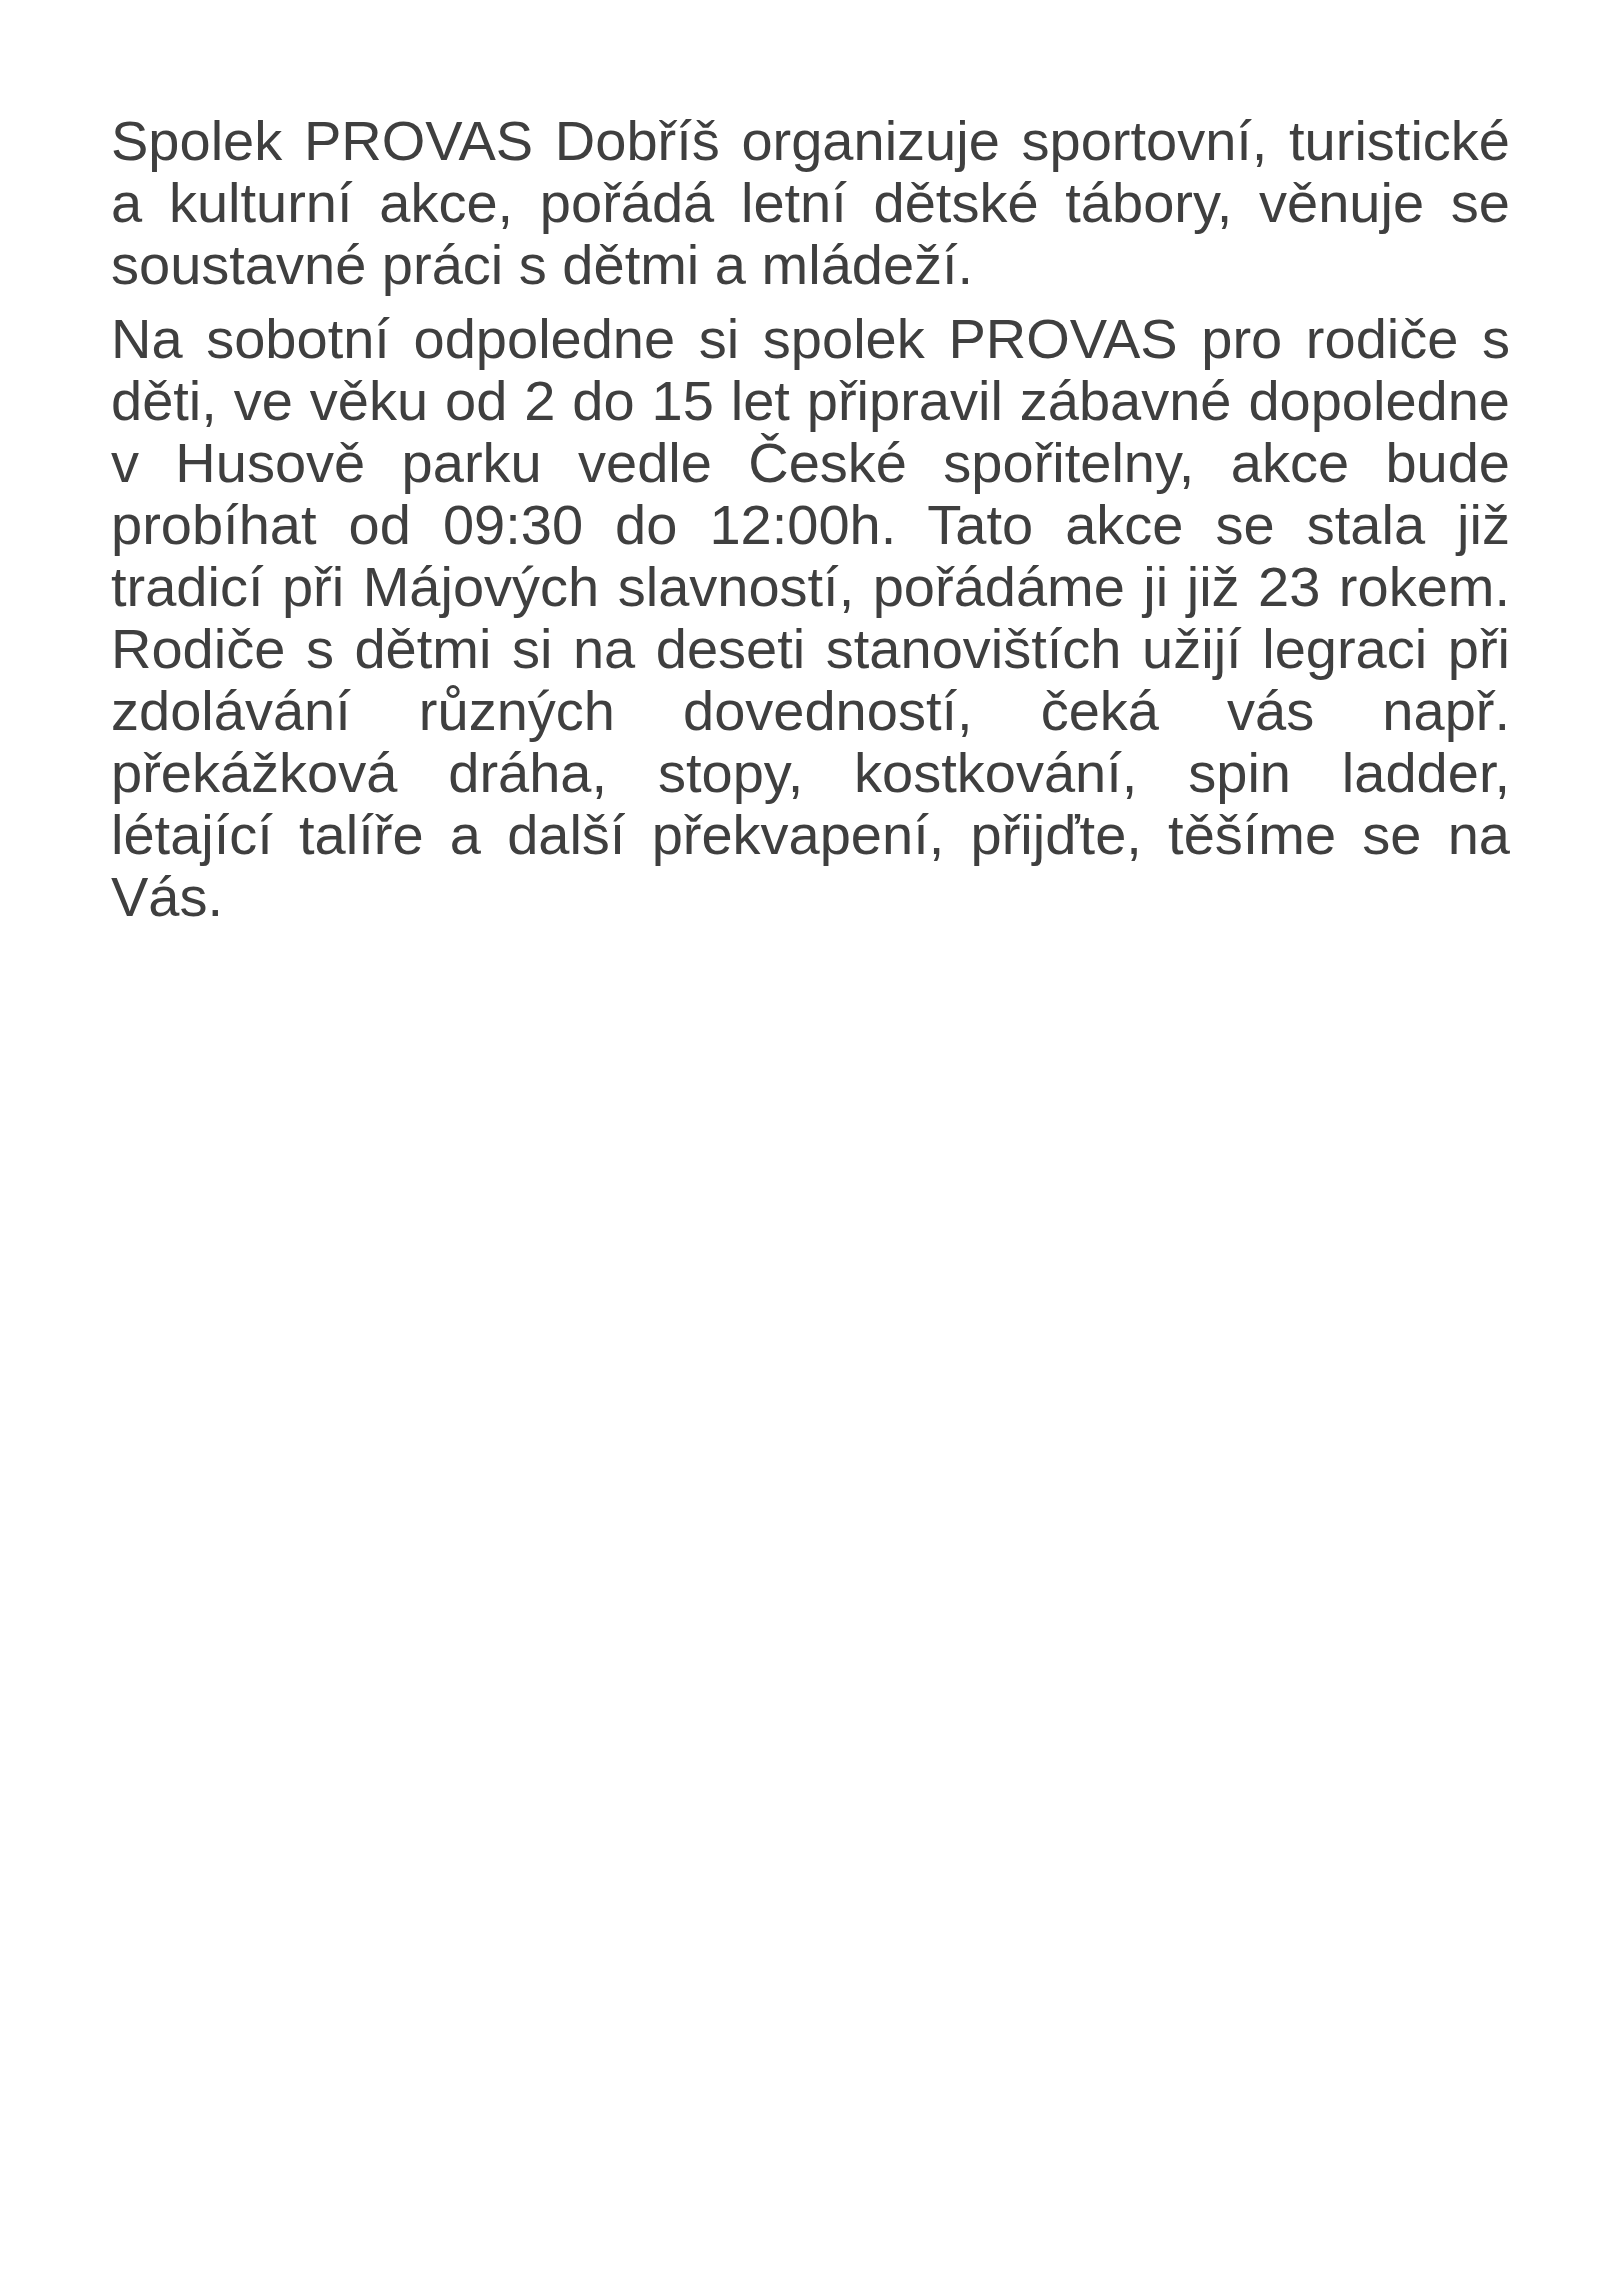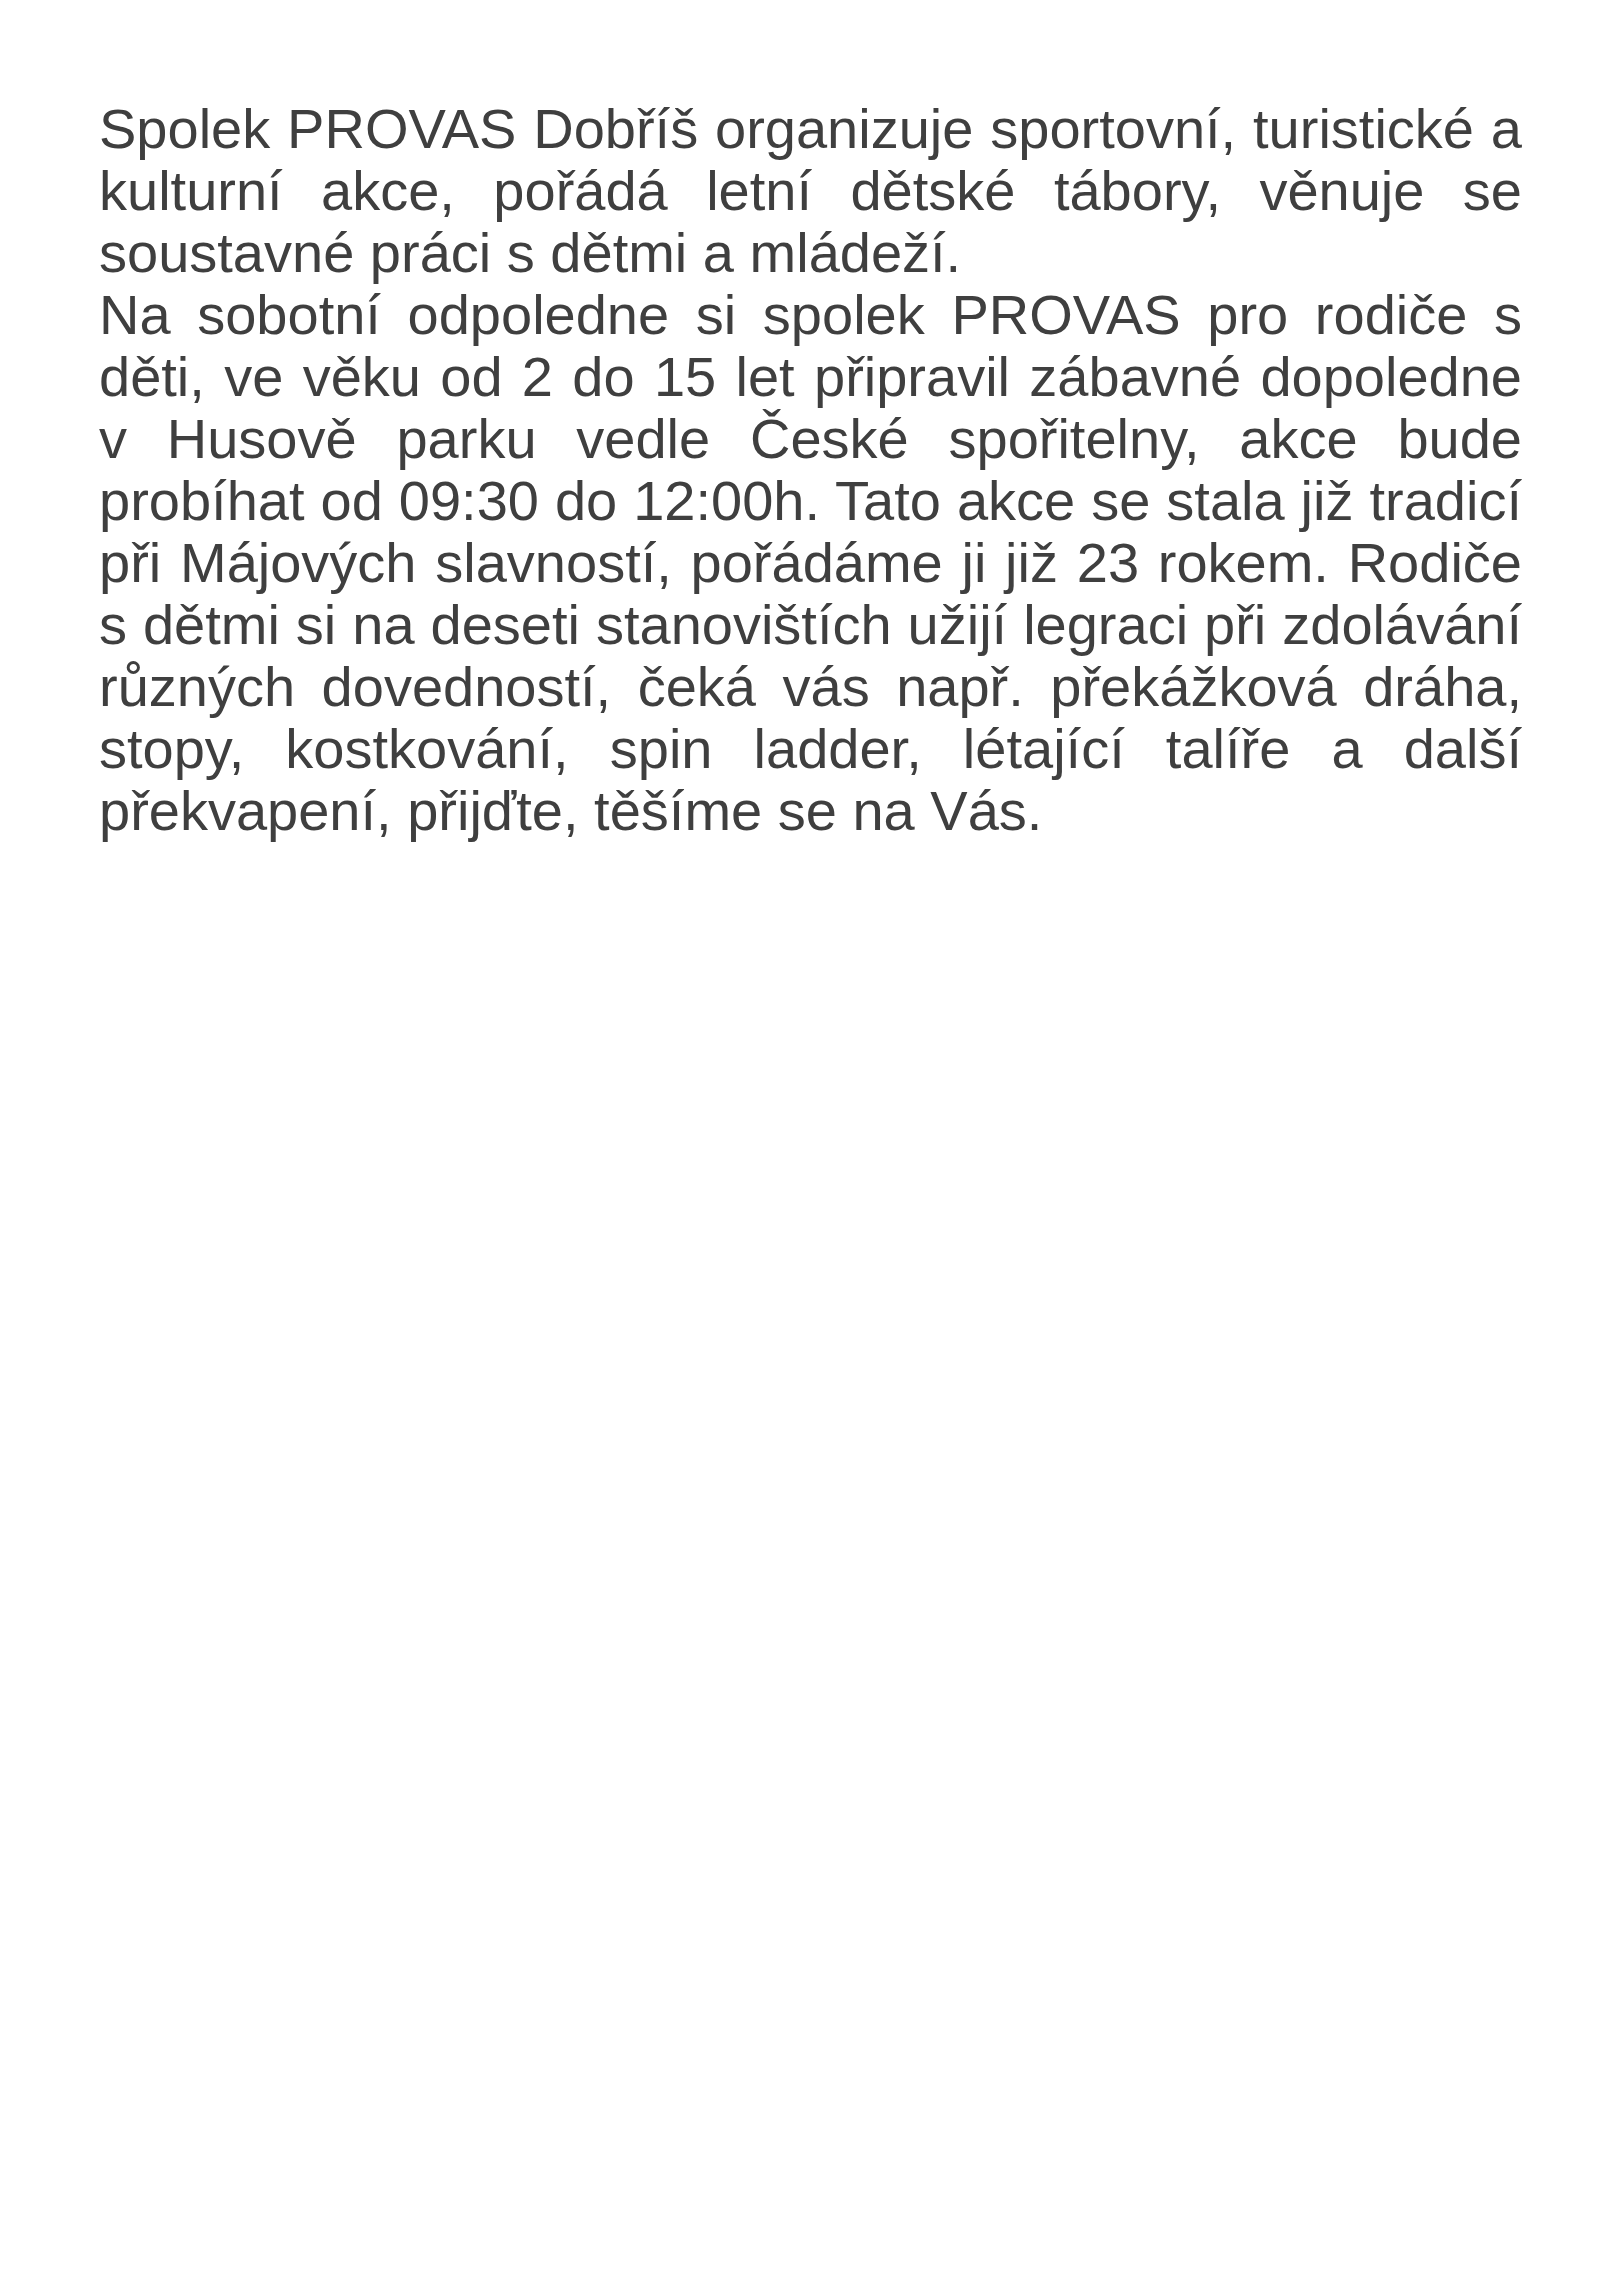--- a/index.html
+++ b/index.html
@@ -25,21 +25,21 @@
     position: absolute;
     left: 99px;
     top: 98px;
     width: 1423px;
     font-family: "Liberation Sans", sans-serif;
     font-size: 56px;
     line-height: 62px;
     color: #3f3f3f;
   }
   .para {
-    margin: 0;
+    margin: 12px;
     text-align: justify;
     text-align-last: left;
   }
 </style>
 </head>
 <body>
 
 <div class="page">
   <div class="text-block">
     <p class="para">Spolek PROVAS Dobříš organizuje sportovní, turistické a kulturní akce, pořádá letní dětské tábory, věnuje se soustavné práci s dětmi a mládeží.</p>

